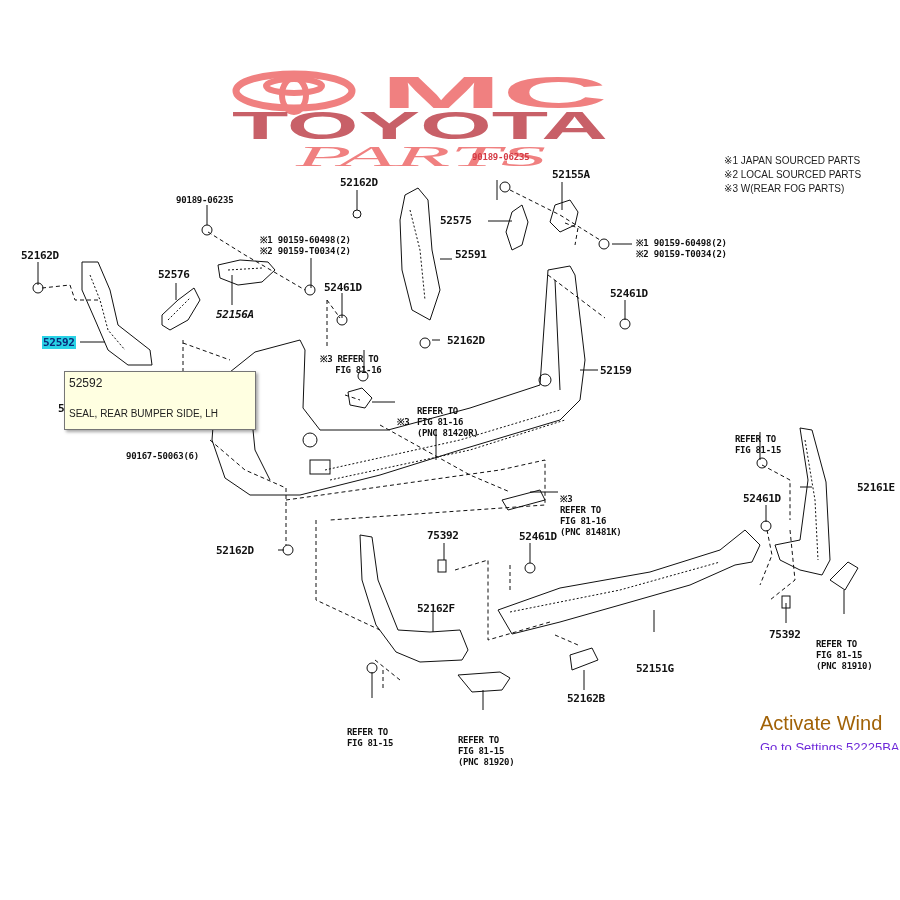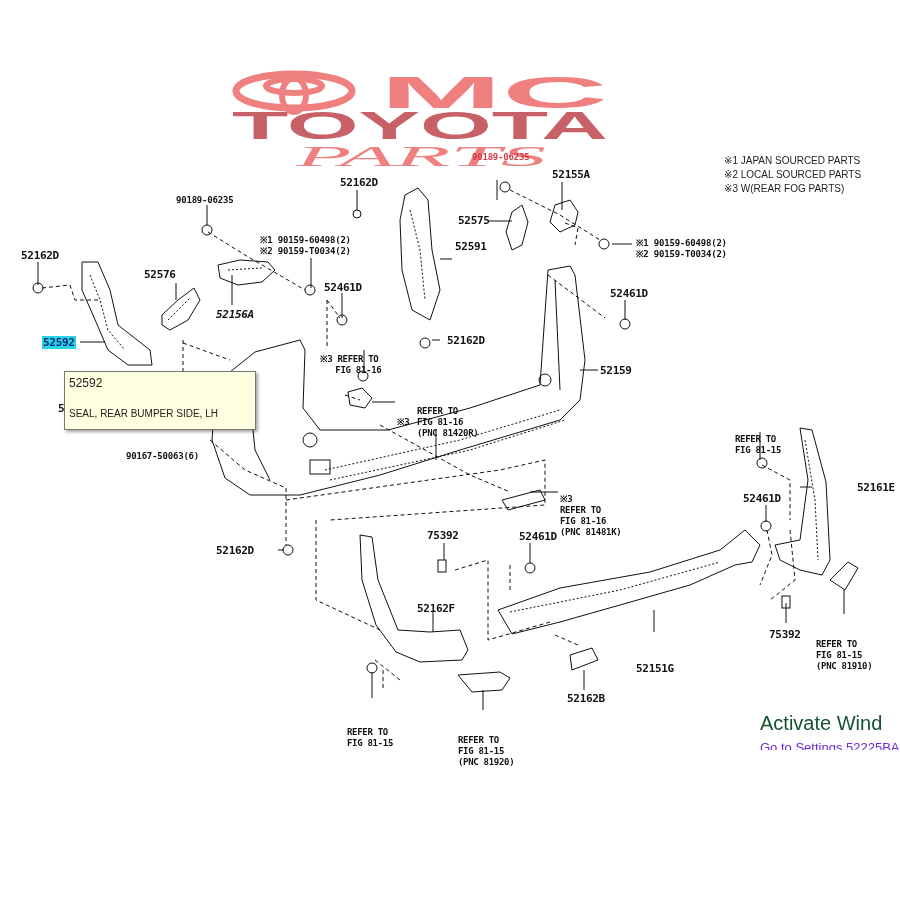--- a/index.html
+++ b/index.html
@@ -9,21 +9,21 @@
   .lbl.ref{font-size:9px;line-height:11px;white-space:pre;margin-top:24px;}
   .lbl.hl{background:#29d3e6;color:#0a2a7a;padding:0 1px;}
   .lbl.red{color:#d43a44;}
   .legend{position:absolute;left:724px;top:154px;font-family:"Liberation Sans","DejaVu Sans",sans-serif;font-size:10px;color:#222;line-height:14px;}
   .legend div{white-space:nowrap;}
   #logo{position:absolute;left:0;top:0;}
   #art{position:absolute;left:0;top:0;}
   .tooltip{position:absolute;left:64px;top:371px;width:190px;height:57px;background:#ffffe1;border:1px solid #767676;box-shadow:2px 2px 3px rgba(0,0,0,0.35);font-family:"Liberation Sans","DejaVu Sans",sans-serif;color:#222;}
   .tooltip .pn{position:absolute;left:4px;top:4px;font-size:12px;}
   .tooltip .desc{position:absolute;left:4px;top:36px;font-size:10px;white-space:nowrap;}
-  .watermark{position:absolute;left:760px;top:712px;font-family:"Liberation Sans","DejaVu Sans",sans-serif;font-size:20px;color:#14532d;white-space:nowrap;}
+  .watermark{position:absolute;left:760px;top:712px;font-family:"Liberation Sans","DejaVu Sans",sans-serif;font-size:20px;color:#a16207;white-space:nowrap;}
   .watermark2{position:absolute;left:760px;top:740px;font-family:"Liberation Sans","DejaVu Sans",sans-serif;font-size:13px;color:#6d28d9;white-space:nowrap;overflow:hidden;width:140px;height:10px;}
 </style>
 </head>
 <body>
 
 <svg id="logo" width="900" height="900" viewBox="0 0 900 900">
   <g fill="none" stroke="#f08080">
     <ellipse cx="294" cy="91" rx="58" ry="17" stroke-width="7"></ellipse>
     <ellipse cx="294" cy="86" rx="28" ry="7" stroke-width="6"></ellipse>
     <ellipse cx="294" cy="95" rx="12" ry="17" stroke-width="6"></ellipse>
@@ -178,28 +178,28 @@
 <div class="legend">
   <div><span>※1</span> <span>JAPAN SOURCED PARTS</span></div>
   <div><span>※2</span> <span>LOCAL SOURCED PARTS</span></div>
   <div><span>※3</span> <span>W(REAR FOG PARTS)</span></div>
 </div>
 
 <div class="lbl sm red" style="left:472px;top:152px;">90189-06235</div>
 <div class="lbl" style="left:552px;top:168px;">52155A</div>
 <div class="lbl" style="left:340px;top:176px;">52162D</div>
 <div class="lbl sm" style="left:176px;top:195px;">90189-06235</div>
-<div class="lbl" style="left:458px;top:214px;">52575</div>
+<div class="lbl" style="left:440px;top:214px;">52575</div>
 <div class="lbl sm" style="left:260px;top:233px;">※1 90159-60498(2)</div>
 <div class="lbl sm" style="left:260px;top:244px;">※2 90159-T0034(2)</div>
 <div class="lbl sm" style="left:636px;top:236px;">※1 90159-60498(2)</div>
 <div class="lbl sm" style="left:636px;top:247px;">※2 90159-T0034(2)</div>
 <div class="lbl" style="left:21px;top:249px;">52162D</div>
-<div class="lbl" style="left:455px;top:240px;">52591</div>
-<div class="lbl" style="left:144px;top:268px;">52576</div>
+<div class="lbl" style="left:455px;top:248px;">52591</div>
+<div class="lbl" style="left:158px;top:268px;">52576</div>
 <div class="lbl" style="left:324px;top:281px;">52461D</div>
 <div class="lbl" style="left:610px;top:287px;">52461D</div>
 <div class="lbl" style="left:216px;top:308px;font-style:italic;">52156A</div>
 <div class="lbl ref" style="left:320px;top:330px;">※3 REFER TO
    FIG 81-16</div>
 <div class="lbl hl" style="left:42px;top:336px;">52592</div>
 <div class="lbl" style="left:447px;top:334px;">52162D</div>
 <div class="lbl" style="left:600px;top:364px;">52159</div>
 <div class="lbl ref" style="left:417px;top:382px;">REFER TO
 FIG 81-16

